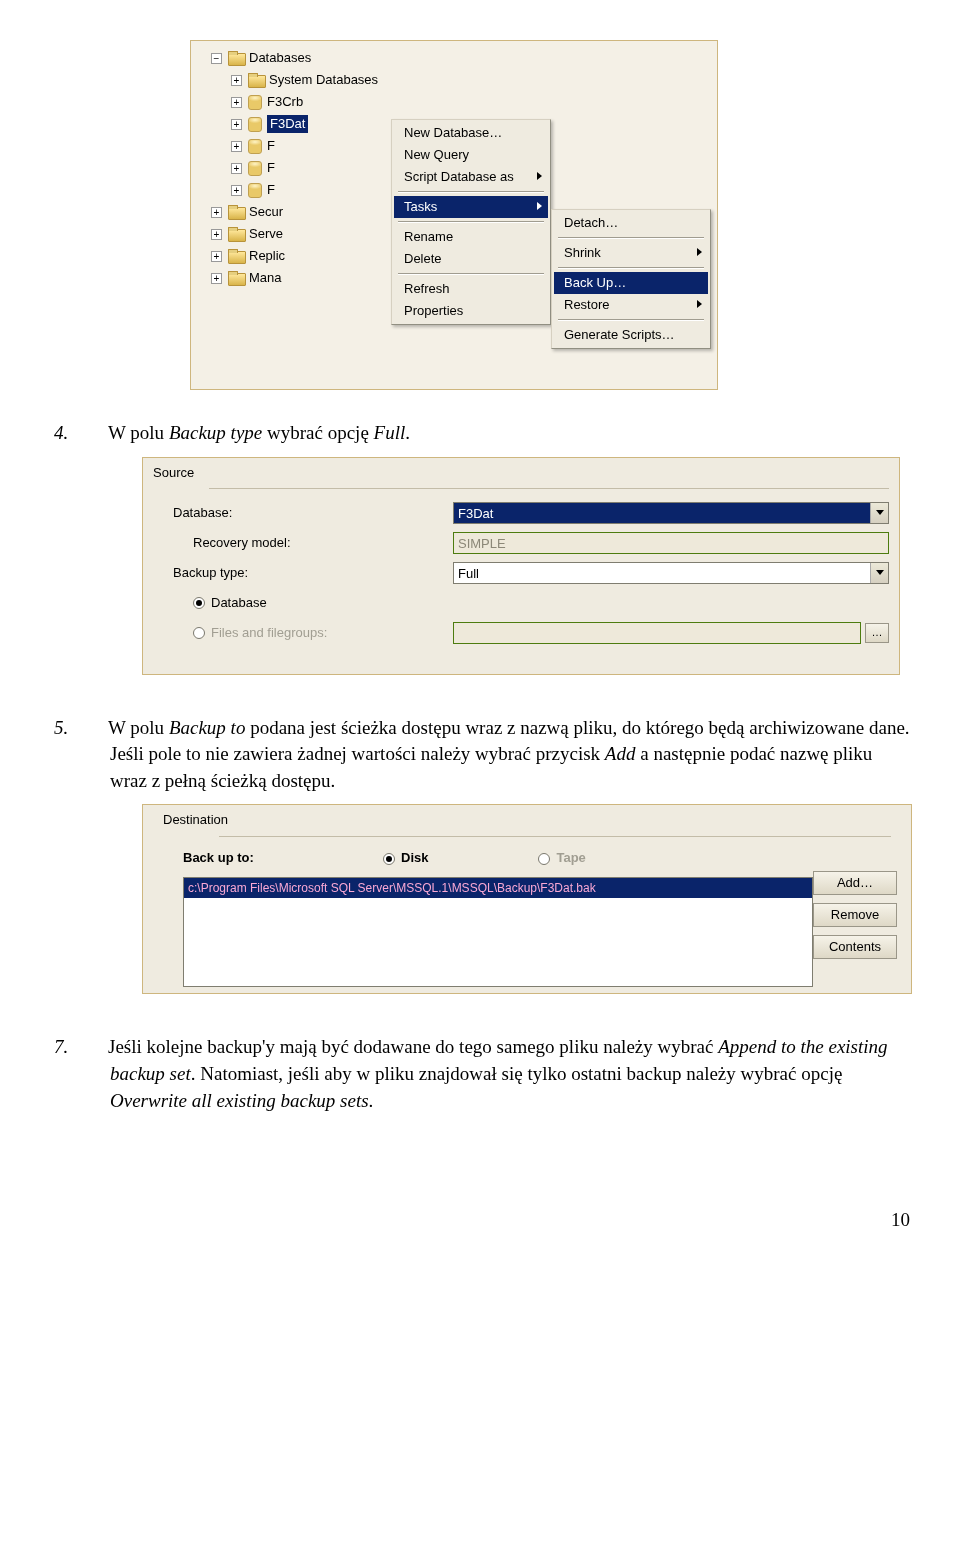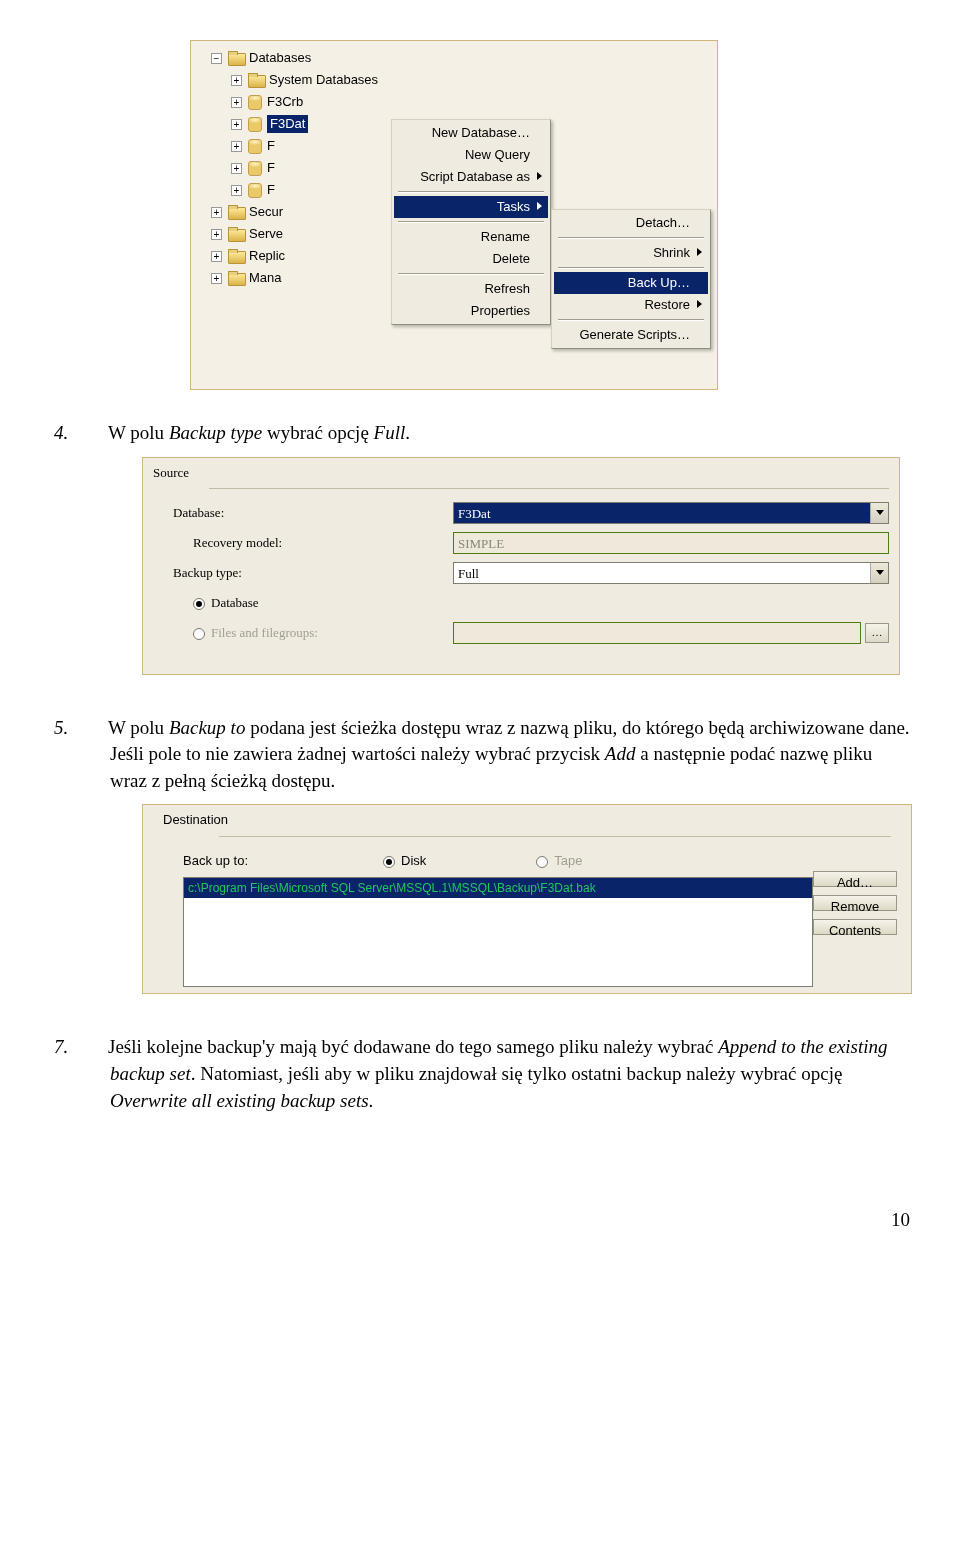--- a/index.html
+++ b/index.html
@@ -19,51 +19,51 @@
   .folder-ico::before { content: ''; position: absolute; top: 2px; left: 0; width: 16px; height: 11px; background: linear-gradient(#ffe89c,#d9b44a); border: 1px solid #b8933a; border-radius: 1px; }
   .folder-ico::after { content: ''; position: absolute; top: 0; left: 0; width: 8px; height: 3px; background: #e6cf7f; border: 1px solid #b8933a; border-bottom: none; border-radius: 1px 1px 0 0; }
   .db-ico { display: inline-block; width: 14px; height: 15px; margin-right: 5px; background: radial-gradient(ellipse 60% 25% at 50% 15%, #fff4c6, #e9c968); border: 1px solid #c0a050; border-radius: 3px; }
   .indent1 { padding-left: 20px; }
   .tree-text { white-space: nowrap; }
   .sel { background: #0a246a; color: #fff; padding: 0 3px; }
 
   .menu { position: absolute; background: #efebe0; border: 1px solid #918f82; border-top-color: #d6d0c1; border-left-color: #d6d0c1; box-shadow: 2px 2px 3px rgba(0,0,0,0.25); font-size: 13px; padding: 2px; }
   .menu1 { left: 200px; top: 78px; width: 160px; }
   .menu2 { left: 360px; top: 168px; width: 160px; }
-  .menu-row { height: 22px; display: flex; align-items: center; padding: 0 18px 0 10px; position: relative; justify-content: flex-end; }
+  .menu-row { height: 22px; display: flex; align-items: center; padding: 0 18px 0 10px; position: relative; }
   .menu-row.hl { background: #0a246a; color: #fff; }
   .menu-sep { height: 1px; margin: 3px 4px; border-top: 1px solid #a09c90; border-bottom: 1px solid #fff; }
   .menu-arrow { position: absolute; right: 6px; top: 6px; width: 0; height: 0; border-top: 4px solid transparent; border-bottom: 4px solid transparent; border-left: 5px solid #000; }
   .menu-row.hl .menu-arrow { border-left-color: #fff; }
 
   
-  .shot2 { width: 758px; height: 218px; margin: 10px 0 40px 92px; background: #efebe0; padding: 6px 10px; position: relative; font-family: Liberation Serif, serif; }
+  .shot2 { width: 758px; height: 218px; margin: 10px 0 40px 92px; background: #efebe0; padding: 6px 10px; position: relative; }
   .fieldset-label { font-size: 13px; }
   .hr-line { height: 1px; background: #c3bca8; margin: 6px 0 10px 56px; }
   .form-row { display: flex; align-items: center; height: 28px; margin-bottom: 2px; }
   .form-label { width: 300px; padding-left: 20px; font-size: 13px; }
   .form-label.indent { padding-left: 40px; }
   .combo { flex: 1; display: flex; height: 22px; border: 1px solid #7f7d70; background: #fff; }
   .combo-val { flex: 1; padding: 2px 4px; font-size: 13px; background: #0a246a; color: #fff; }
   .combo-val.plain { background: #fff; color: #000; }
   .combo-btn { width: 18px; background: linear-gradient(#ece9d8,#d6d0c1); border-left: 1px solid #aaa; display: flex; align-items: center; justify-content: center; }
   .combo-btn::after { content: ''; width: 0; height: 0; border-left: 4px solid transparent; border-right: 4px solid transparent; border-top: 5px solid #000; }
   .readonly-box { flex: 1; height: 22px; border: 1px solid #4d7c0f; background: #eee9da; padding: 2px 4px; font-size: 13px; color: #8c8878; }
   .radio { display: inline-block; width: 12px; height: 12px; border: 1px solid #7a786d; border-radius: 50%; background: #fff; margin-right: 6px; vertical-align: middle; position: relative; }
   .radio.on::after { content: ''; position: absolute; left: 2px; top: 2px; width: 6px; height: 6px; background: #000; border-radius: 50%; }
   .disabled { color: #a19e92; }
   .tiny-btn { width: 24px; height: 20px; border: 1px solid #9a9688; background: linear-gradient(#f6f3e9,#ded8c6); display: inline-flex; align-items: center; justify-content: center; font-size: 11px; margin-left: 4px; }
 
   
   .shot3 { width: 770px; height: 190px; margin: 0 0 40px 92px; background: #efebe0; padding: 6px 20px; position: relative; }
-  .dest-row { display: flex; align-items: flex-end; height: 24px; padding-left: 20px; font-size: 13px; }
+  .dest-row { display: flex; align-items: center; height: 24px; padding-left: 20px; font-size: 13px; font-weight: bold; }
   .list-box { margin: 6px 0 0 20px; width: 630px; height: 110px; border: 1px solid #7f7d70; background: #fff; font-size: 12px; }
-  .list-item { background: #0a246a; color: #22c55e; padding: 2px 4px; font-family: Tahoma, sans-serif; }
+  .list-item { background: #0a246a; color: #f9a8d4; padding: 2px 4px; font-family: Tahoma, sans-serif; }
   .side-btns { position: absolute; right: 14px; top: 66px; display: flex; flex-direction: column; gap: 8px; }
-  .side-btn { width: 84px; height: 16px; border: 1px solid #9a9688; background: linear-gradient(#f6f3e9,#ded8c6); font-size: 13px; text-align: center; line-height: 22px; }
+  .side-btn { width: 84px; height: 24px; border: 1px solid #9a9688; background: linear-gradient(#f6f3e9,#ded8c6); font-size: 13px; text-align: center; line-height: 22px; }
 
   .page-num { text-align: right; margin-top: 93px; font-size: 19px; }
 </style>
 </head>
 <body>
 
 <div class="shot shot1">
   <div class="tree">
     <div class="tree-row">
         <span class="exp">−</span>

